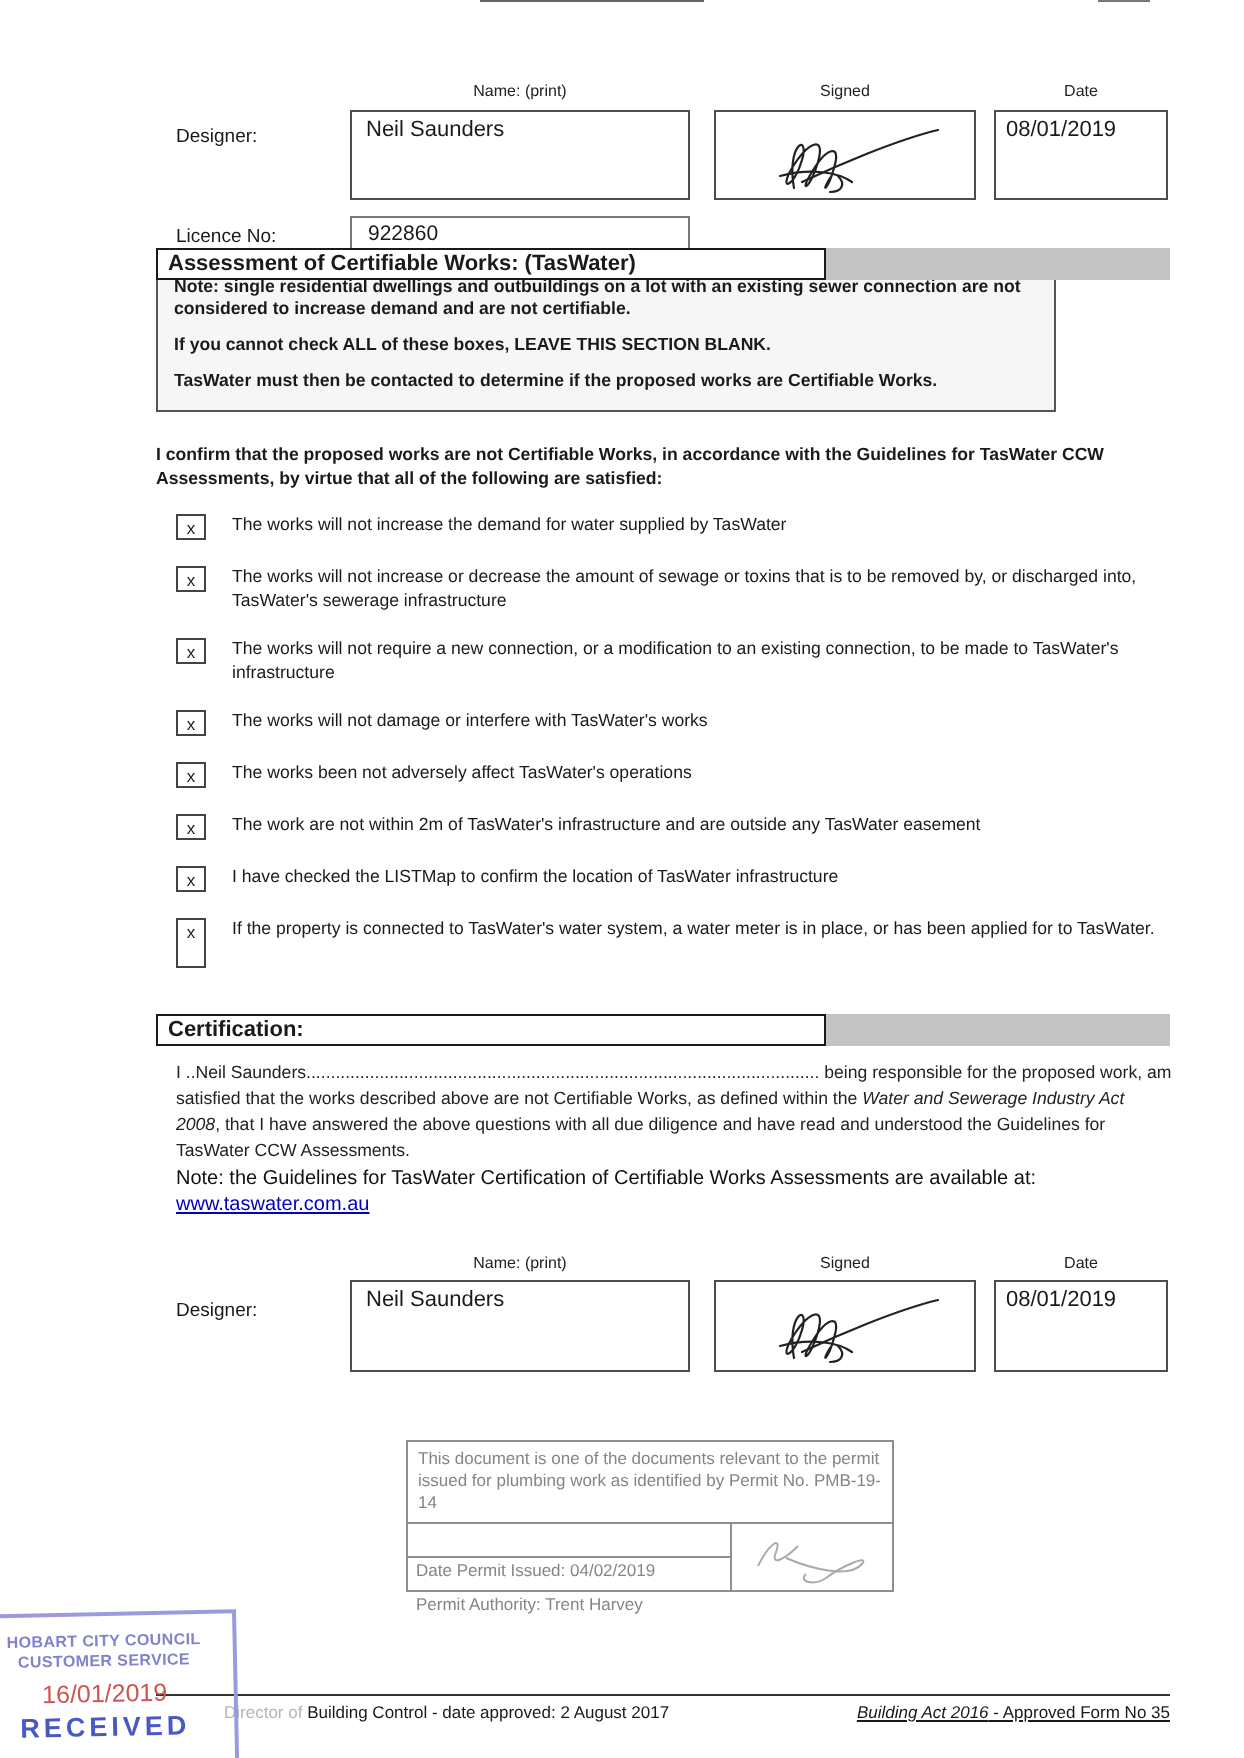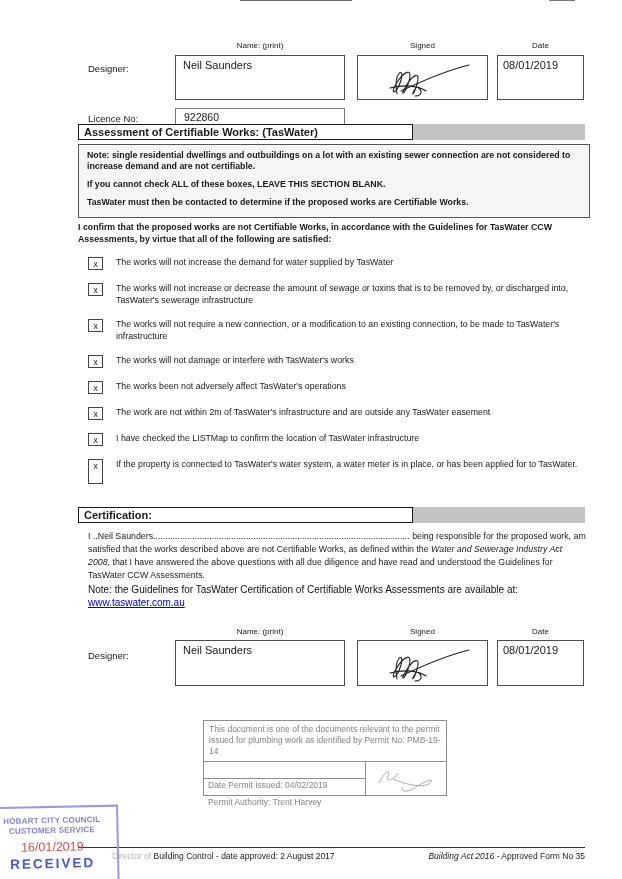--- a/index.html
+++ b/index.html
@@ -37,21 +37,21 @@
 
   .sig-svg { display:block; margin:2px auto 0; }
 
   
   .sec-header { left:78px; width:507px; height:16px; background:#c3c3c3; z-index:2; }
   .sec-h1 { top:124px; } .sec-h2 { top:507px; }
   .sec-title { position:absolute; left:0; top:0; width:335px; height:16px; background:#fff;
                border:1px solid #1a1a1a; font-weight:bold; font-size:11px; line-height:13px; padding:1px 0 0 5px; }
 
   
-  .note-box { left:78px; top:144px; width:512px; border:1px solid #555; background:#f6f6f6;
+  .note-box { left:78px; top:132px; width:450px; border:1px solid #555; background:#f6f6f6;
               padding:5px 8px 2px; font-weight:bold; font-size:8.8px; line-height:11px; }
   .note-box p { margin-bottom:7px; }
 
   .confirm { left:78px; top:222px; width:506px; font-weight:bold; font-size:8.8px; line-height:11.5px; }
 
   
   .checklist { left:88px; top:257px; width:498px; }
   .check-item { display:flex; gap:13px; margin-bottom:13px; font-size:8.8px; line-height:11.5px; }
   .checkbox { flex:0 0 15px; width:15px; height:13px; border:1px solid #444; text-align:center;
               font-size:8.5px; line-height:12px; color:#222; background:#fff; }
@@ -77,21 +77,21 @@
   .stamp { left:-14px; top:806px; width:133px; height:96px; border:2px solid #9a9ade;
            transform:rotate(-1.2deg); text-align:center; padding-top:8px; z-index:3; }
   .stamp-l12 { font-size:8px; font-weight:bold; line-height:9.5px; letter-spacing:0.2px; }
   .stamp-date { font-size:12.5px; margin-top:5px; }
   .stamp-received { font-size:13.5px; font-weight:bold; letter-spacing:2px; margin-top:2px; }
 
   
   .footer-line { left:78px; top:847px; width:507px; height:1px; background:#333; }
   .footer-left { left:80px; top:851px; font-size:8.5px;margin-left:32px; }
   .footer-left .grey { color:#b5b5b5; }
-  .footer-right { left:285px; top:851px; width:300px; text-align:right; font-size:8.5px; }
+  .footer-right { left:285px; top:851px; width:300px; text-align:right; font-size:8.5px;text-decoration:underline; }
 </style>
 </head>
 <body>
 
 <div class="page">
 
   <div class="abs top-line-a"></div>
   <div class="abs top-line-b"></div>
 
   <div class="abs f-ital lab-name-t">Name: (print)</div>

